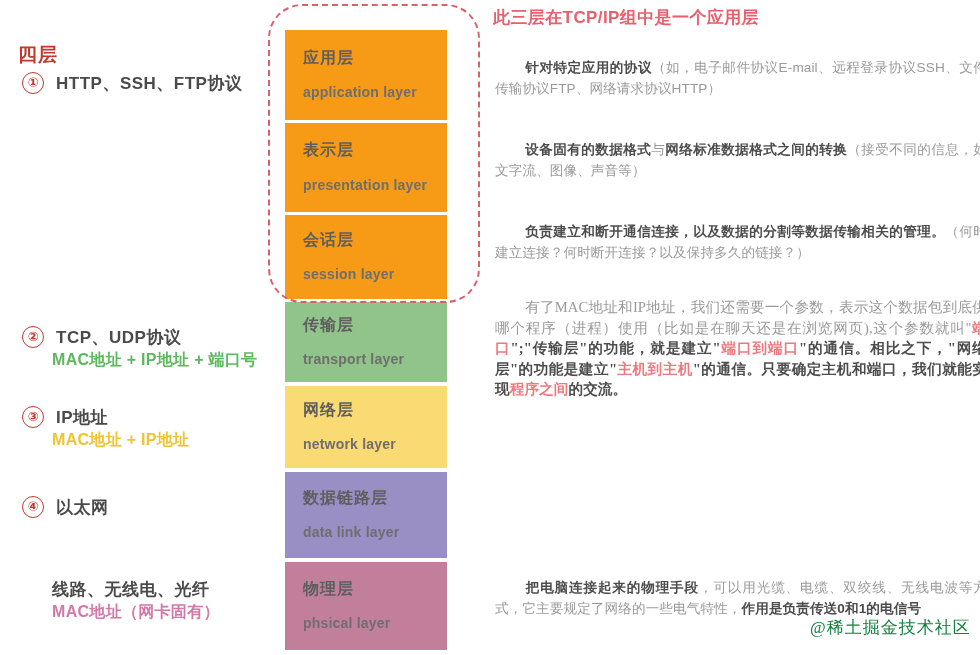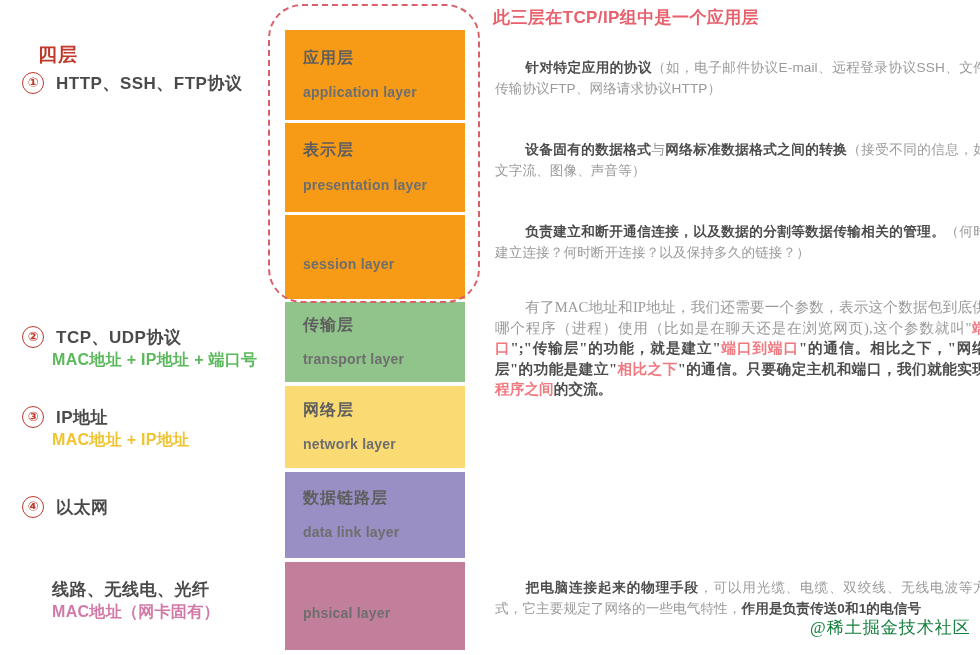--- a/index.html
+++ b/index.html
@@ -11,21 +11,20 @@
   }
   #root { position: relative; width: 980px; height: 655px; }
 
   
   .left-col { position: absolute; left: 0; top: 0; width: 272px; height: 655px; }
 
   .heading-siceng {
     position: absolute; left: 18px; top: 42px;
     font-size: 19px; font-weight: bold; color: #c0392b;
     letter-spacing: 1px;
-    margin-left: 20px;
   }
 
   .left-row { position: absolute; left: 0; width: 272px; }
   .left-row .num {
     position: absolute; left: 22px; top: 0;
     width: 22px; height: 22px; line-height: 20px; text-align: center;
     border: 1.6px solid #c0392b; border-radius: 50%;
     color: #c0392b; font-size: 13px; font-weight: bold;
   }
   .left-row .l1 {
@@ -36,21 +35,21 @@
   .left-row .l2 {
     position: absolute; left: 52px; top: 24px;
     font-size: 16px; font-weight: bold; white-space: nowrap;
     letter-spacing: 0.3px;
   }
   .left-row.no-num .l1 { left: 52px; }
 
   
   .stack { position: absolute; left: 285px; top: 0; width: 180px; }
   .layer-box {
-    position: absolute; left: 0; width: 180px;
+    position: absolute; left: 0; width: 162px;
     padding: 0 16px 0 18px;
     display: flex; flex-direction: column; justify-content: center;
   }
   .layer-cn {
     font-size: 16px; font-weight: bold; color: #5e5e5e;
     letter-spacing: 1px; line-height: 1.35;
   }
   .layer-en {
     font-size: 14px; font-weight: bold; color: #6e6e6e;
     letter-spacing: 0.2px; line-height: 1.5; margin-top: 14px;
@@ -136,39 +135,41 @@
       <div class="layer-cn">应用层</div>
       <div class="layer-en">application layer</div>
     </div>
 
     <div class="layer-box" style="top:123px;height:89px;background:#f79b16">
       <div class="layer-cn">表示层</div>
       <div class="layer-en">presentation layer</div>
     </div>
 
     <div class="layer-box" style="top:215px;height:84px;background:#f79b16">
+      <div class="layer-cn">会话层</div>
       <div class="layer-en">session layer</div>
     </div>
 
     <div class="layer-box" style="top:302px;height:80px;background:#90c48a">
       <div class="layer-cn">传输层</div>
       <div class="layer-en">transport layer</div>
     </div>
 
     <div class="layer-box" style="top:386px;height:82px;background:#fada72">
       <div class="layer-cn">网络层</div>
       <div class="layer-en">network layer</div>
     </div>
 
     <div class="layer-box" style="top:472px;height:86px;background:#9a8fc4">
       <div class="layer-cn">数据链路层</div>
       <div class="layer-en">data link layer</div>
     </div>
 
     <div class="layer-box" style="top:562px;height:88px;background:#c27f9c">
+      <div class="layer-cn">物理层</div>
       <div class="layer-en">phsical layer</div>
     </div>
   </div>
 
   <div class="dashed-group"></div>
 
   <div class="right-col">
 
     <div class="banner">此三层在TCP/IP组中是一个应用层</div>
 
@@ -178,21 +179,21 @@
 
     <div class="para" style="top:140px">
       <span class="ind"></span><b>设备固有的数据格式</b><span class="g">与</span><b>网络标准数据格式之间的转换</b><span class="g">（接受不同的信息，如文字流、图像、声音等）</span>
     </div>
 
     <div class="para" style="top:222px">
       <span class="ind"></span><b>负责建立和断开通信连接，以及数据的分割等数据传输相关的管理。</b><span class="g">（何时建立连接？何时断开连接？以及保持多久的链接？）</span>
     </div>
 
     <div class="para serif" style="top:297px">
-      <span class="ind"></span><span class="g">有了MAC地址和IP地址，我们还需要一个参数，表示这个数据包到底供哪个程序（进程）使用（比如是在聊天还是在浏览网页),这个参数就叫"</span><span class="r">端口</span><b>";"传输层"的功能，就是建立"</b><span class="r">端口到端口</span><b>"的通信。相比之下，"网络层"的功能是建立"</b><span class="r">相比之下</span><b>"的通信。只要确定主机和端口，我们就能实现</b><span class="r">程序之间</span><b>的交流。</b>
+      <span class="ind"></span><span class="g">有了MAC地址和IP地址，我们还需要一个参数，表示这个数据包到底供哪个程序（进程）使用（比如是在聊天还是在浏览网页),这个参数就叫"</span><span class="r">端口</span><b>";"传输层"的功能，就是建立"</b><span class="r">端口到端口</span><b>"的通信。相比之下，"网络层"的功能是建立"</b><span class="r">主机到主机</span><b>"的通信。只要确定主机和端口，我们就能实现</b><span class="r">程序之间</span><b>的交流。</b>
     </div>
 
 
 
     <div class="para" style="top:578px">
       <span class="ind"></span><b>把电脑连接起来的物理手段</b><span class="g">，可以用光缆、电缆、双绞线、无线电波等方式，它主要规定了网络的一些电气特性，</span><b>作用是负责传送0和1的电信号</b>
     </div>
   </div>
 
   <div class="watermark">@稀土掘金技术社区</div>

